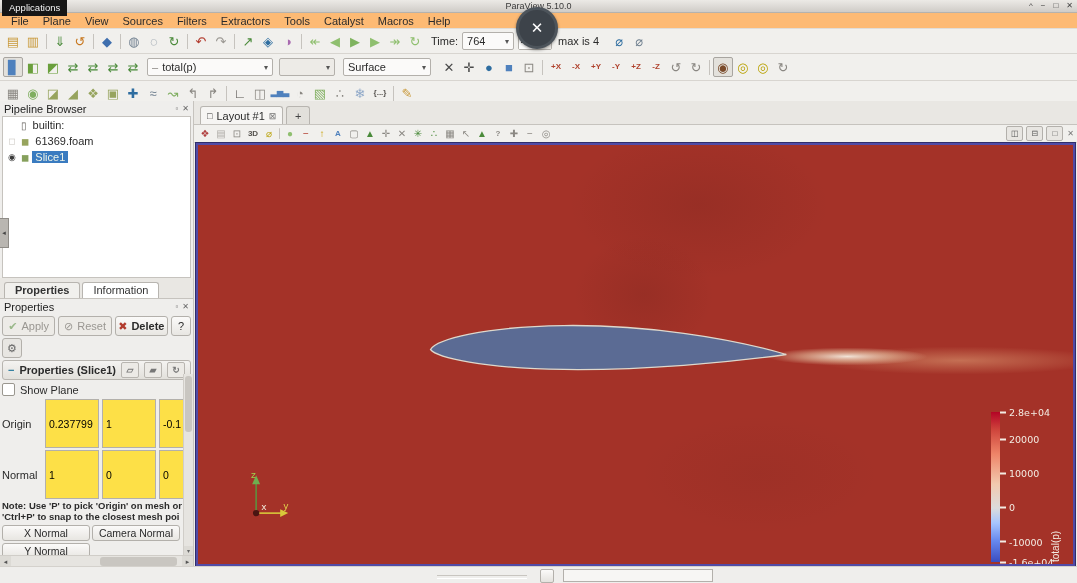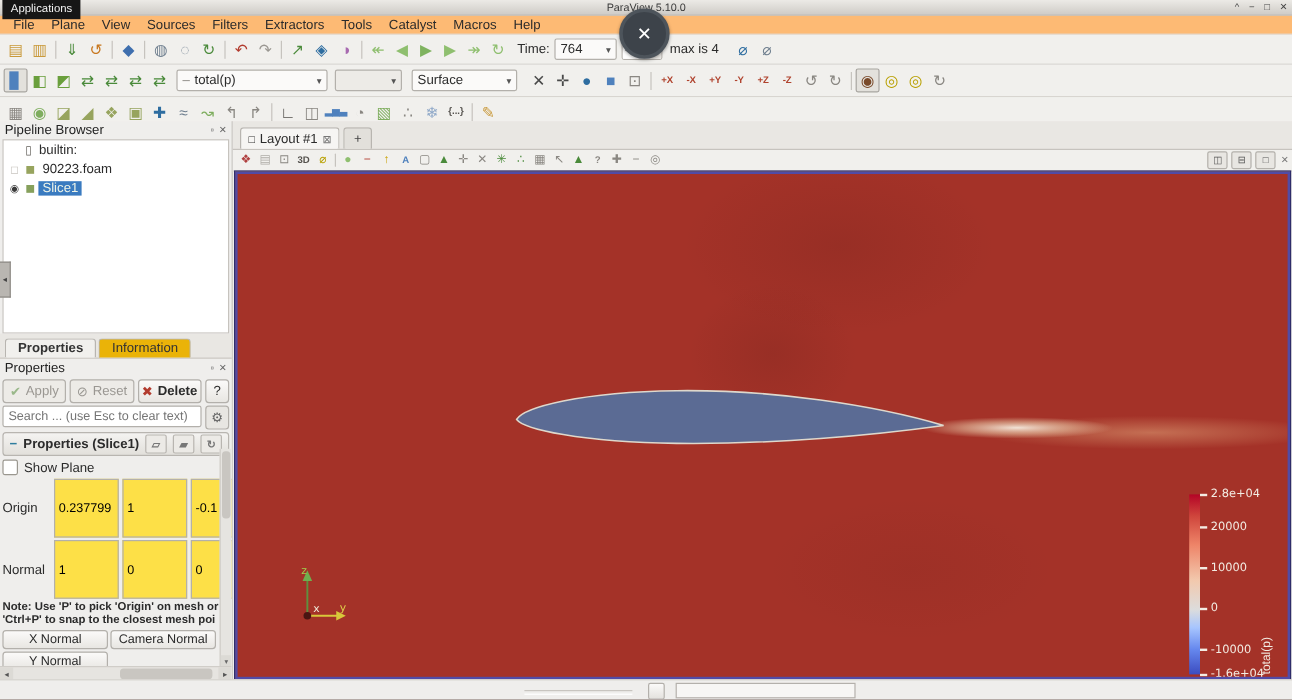--- a/index.html
+++ b/index.html
@@ -45,21 +45,21 @@
   .tree{height:160px;background:#fff;border:1px solid #c6c3be;margin:0 2px;overflow:hidden;font-size:11px;}
   .tree-row{display:flex;align-items:center;height:16px;padding-left:3px;gap:3px;}
   .eye{width:12px;text-align:center;font-size:9px;color:#bbb;}
   .ds-icon{font-size:10px;}
   .tree-label{padding:0 3px;white-space:nowrap;}
   .tree-row[data-selected="true"] .tree-label{background:#3a7bc0;color:#eef4e8;}
   
   .panel-tabs{height:18px;display:flex;align-items:flex-end;padding:2px 4px 0 4px;gap:2px;
               background:#e9e7e3;border-bottom:1px solid #c6c3be;}
   .ptab{font-size:11px;padding:1px 10px 2px 10px;border:1px solid #b8b5b0;border-bottom:none;
-        border-radius:3px 3px 0 0;background:#eab308;color:#333;}
+        border-radius:3px 3px 0 0;background:#ffffff;color:#333;}
   .ptab.active{background:#f1f0ed;font-weight:bold;}
   
   .props{flex:1;display:flex;flex-direction:column;overflow:hidden;position:relative;background:#efeeec;}
   .props-body{flex:1;overflow:hidden;padding:0 2px;position:relative;}
   .btn-row{display:flex;gap:3px;margin:2px 0;}
   .pbtn{flex:1;height:18px;display:flex;align-items:center;justify-content:center;gap:4px;
         border:1px solid #b3b0ab;border-radius:3px;background:linear-gradient(#fbfaf9,#e8e6e2);
         font-size:11px;}
   .pbtn.disabled{color:#9a9792;background:#edebe7;}
   .pbtn.small{flex:0 0 18px;}
@@ -403,21 +403,21 @@
 
           <div class="tree-row" data-selected="false">
             <span class="eye"></span>
             <span class="ds-icon" style="color: rgb(102, 99, 94);">▯</span>
             <span class="tree-label">builtin:</span>
           </div>
 
           <div class="tree-row" data-selected="false">
             <span class="eye" style="color: rgb(201, 198, 193);">◻</span>
             <span class="ds-icon" style="color: rgb(151, 164, 94);">◼</span>
-            <span class="tree-label">90223.foam</span>
+            <span class="tree-label">61369.foam</span>
           </div>
 
           <div class="tree-row" data-selected="true">
             <span class="eye" style="color: rgb(58, 58, 58);">◉</span>
             <span class="ds-icon" style="color: rgb(134, 160, 92);">◼</span>
             <span class="tree-label">Slice1</span>
           </div>
         </div>
 
       <div class="panel-tabs">
@@ -444,21 +444,20 @@
             </span>
             <span class="pbtn">
               <span style="color:#b23b2e">✖</span>
               <span style="font-weight:bold">Delete</span>
             </span>
             <span class="pbtn small">
               <span>?</span>
             </span>
           </div>
           <div class="search-row">
-            <input placeholder="Search ... (use Esc to clear text)" style="">
             <span class="gear-btn">⚙</span>
           </div>
           <div class="group-header">
             <span class="gh-marker">−</span>
             <span>Properties (Slice1)</span>
             <span class="gh-btn">▱</span>
             <span class="gh-btn">▰</span>
             <span class="gh-btn">↻</span>
           </div>
           <div class="check-row">

